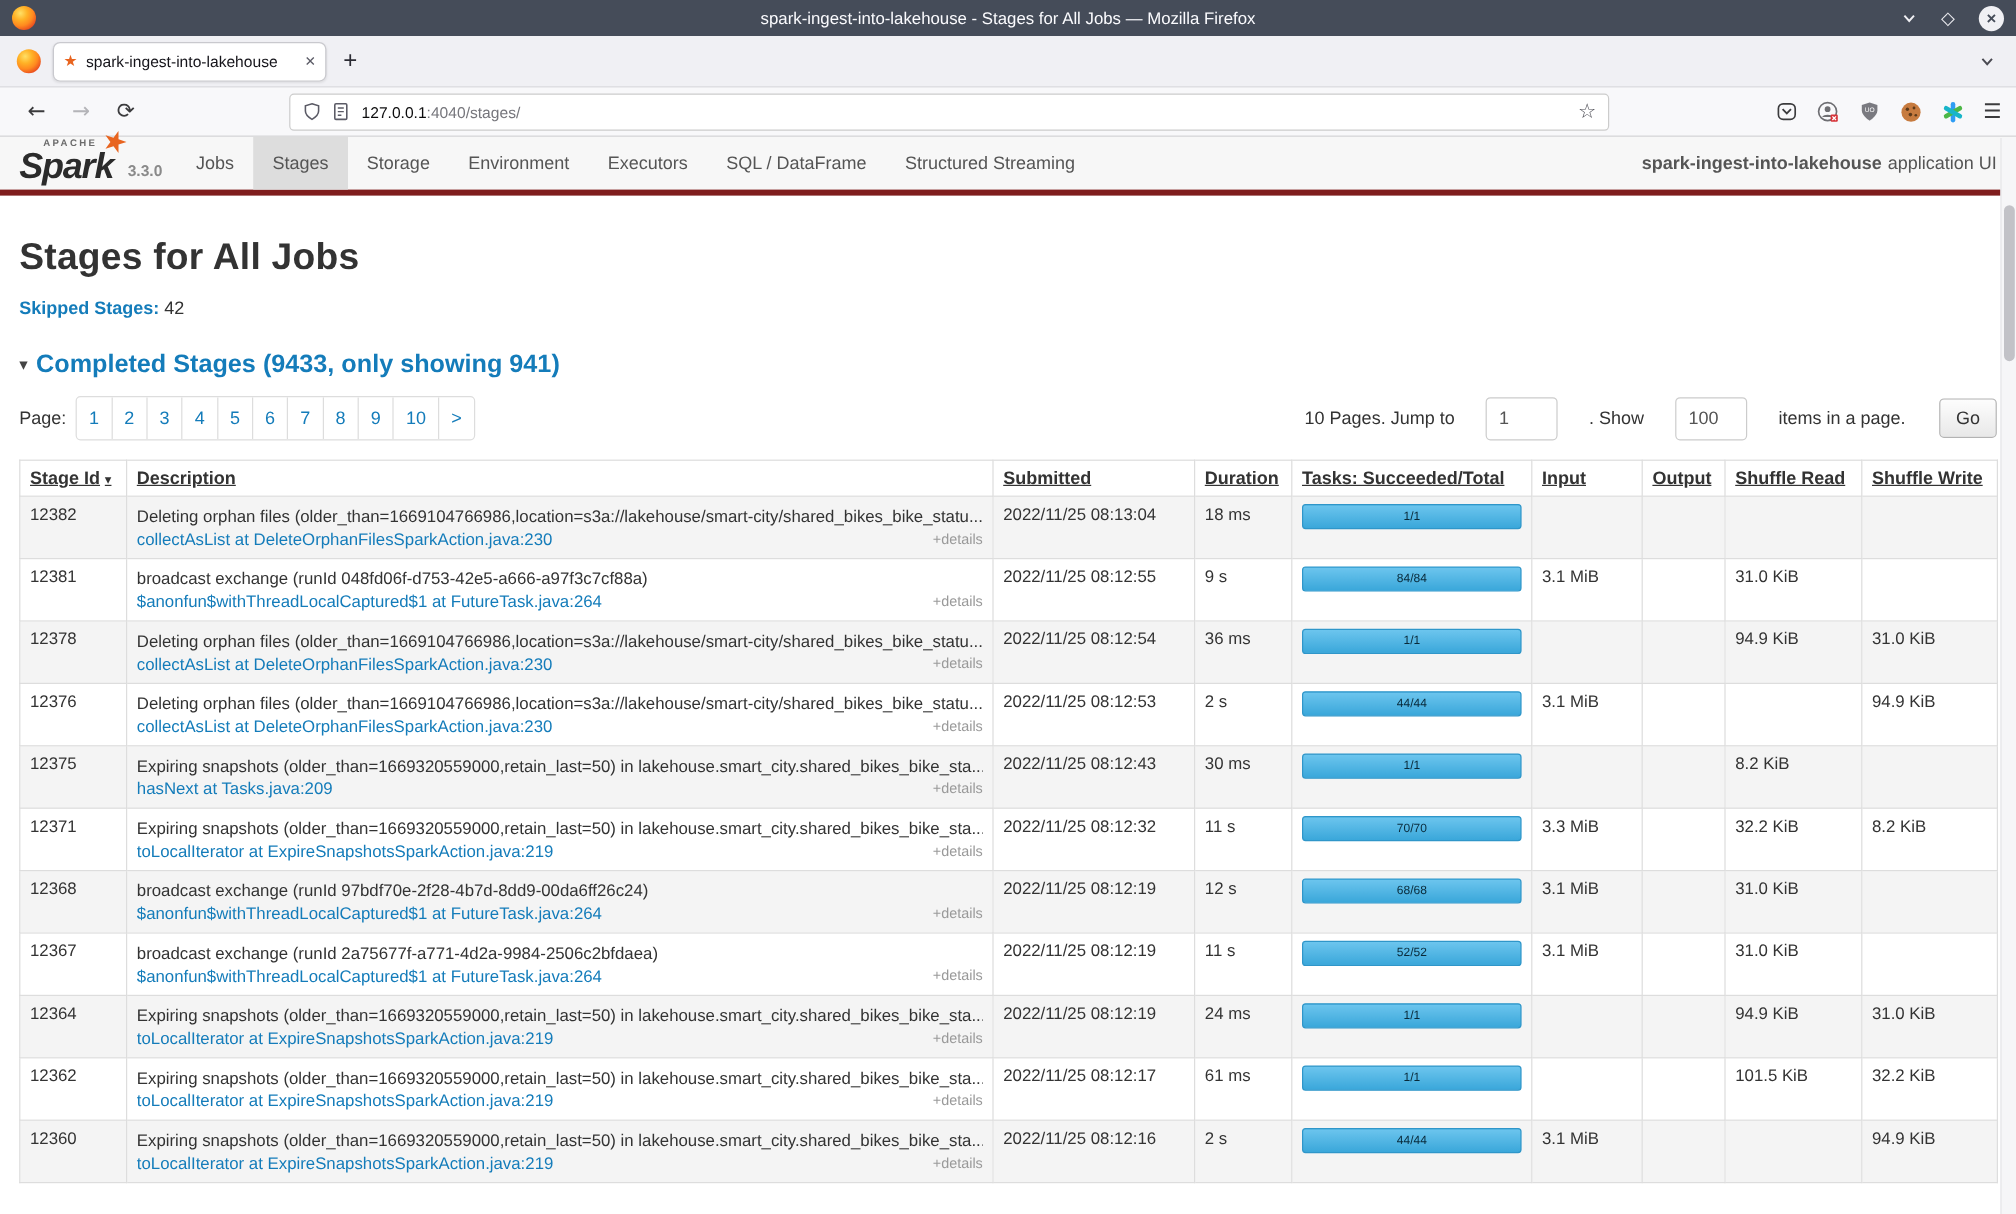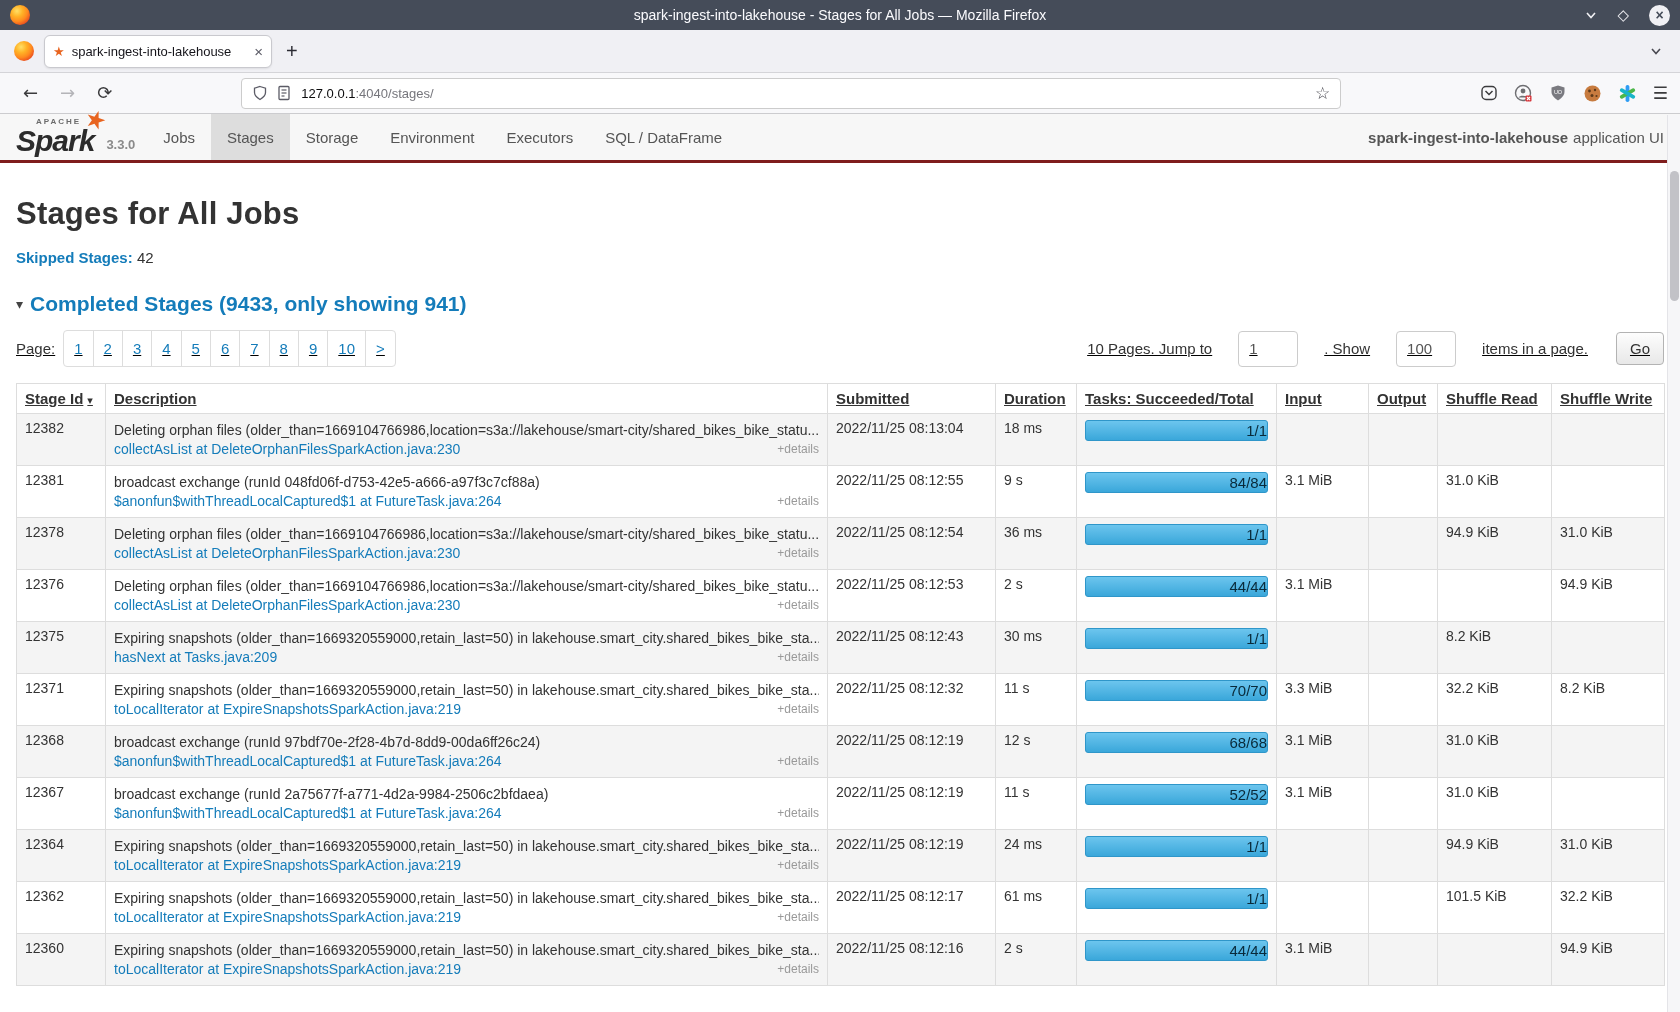--- a/index.html
+++ b/index.html
@@ -36,21 +36,21 @@
   .urlbar { margin-left:118px; width:1100px; height:31px; background:#fff; border:1px solid #ccc;
     border-radius:4px; display:flex; align-items:center; padding:0 10px; }
   .urlbar svg { flex:none; }
   .url-text { font-size:13px; margin-left:10px; color:#0c0c0d; white-space:nowrap; }
   .url-text .dim { color:#76767c; }
   .url-star { margin-left:auto; font-family:"DejaVu Sans",sans-serif; font-size:17px; color:#4a4a52; }
   .tb-icons { margin-left:auto; display:flex; align-items:center; gap:16px; }
   .tb-icons .glyph { font-family:"DejaVu Sans",sans-serif; font-size:17px; color:#3b3b3d; line-height:1; }
 
   
-  .spark-nav { height:49px; background:#f7f7f7; border-bottom:3px solid #7f1d1d; display:flex; align-items:stretch; }
+  .spark-nav { height:49px; background:#f7f7f7; border-bottom:5px solid #7f1d1d; display:flex; align-items:stretch; }
   .logo { display:flex; align-items:flex-end; padding:4px 12px 4px 16px; position:relative; min-width:128px; }
   .logo-main { position:relative; line-height:1; }
   .logo-apache { display:block; font-size:8px; letter-spacing:2px; color:#6b6b6b; margin-left:20px; font-weight:bold; }
   .logo-spark { font-size:30px; font-weight:bold; color:#2b2b2b; letter-spacing:-1px; font-style:italic; }
   .logo-star { position:absolute; top:-10px; right:-12px; color:#e8641f; font-size:24px;
     font-family:"DejaVu Sans",sans-serif; transform:rotate(18deg); font-style:normal; }
   .logo-ver { font-size:13px; font-weight:bold; color:#8a8a8a; margin:0 0 4px 12px; }
   .nav-tabs { display:flex; list-style:none; align-items:stretch; }
   .nav-tabs li { display:flex; align-items:center; padding:0 16px; font-size:15px; color:#555; cursor:pointer; }
   .nav-tabs li.active { background:#ddd; }
@@ -58,21 +58,21 @@
   .app-id b { margin-right:5px; }
 
   
   .content { padding:0 16px; }
   h1.page-title { font-size:31px; font-weight:bold; color:#333; margin:33px 0 15px; letter-spacing:.2px; }
   .summary { font-size:15px; color:#333; line-height:21px; }
   .summary .lbl { color:var(--accent); font-weight:bold; }
   .section-hdr { margin:24px 0 10px; font-size:21px; font-weight:bold; color:var(--accent); display:flex; align-items:center; cursor:pointer; }
   .section-hdr .arrow { color:#444; font-size:14px; margin-right:7px; font-family:"DejaVu Sans",sans-serif; }
 
-  .pgrow { display:flex; align-items:center; margin:14px 0 16px;text-decoration:underline; }
+  .pgrow { display:flex; align-items:center; margin:14px 0 16px; }
   .pgrow .pglabel { font-size:15px; color:#333; margin-right:8px; }
   ul.pager { display:flex; list-style:none; border:1px solid #ddd; border-radius:4px; overflow:hidden; background:#fff; }
   ul.pager li { min-width:29px; padding:0 10px; height:35px; display:flex; align-items:center; justify-content:center;
     font-size:15px; color:var(--accent); border-right:1px solid #ddd; cursor:pointer; }
   ul.pager li:last-child { border-right:none; }
   .pgright { margin-left:auto; display:flex; align-items:center; font-size:15px; color:#333;gap:18px; }
   .pgright input { width:60px; height:36px; border:1px solid #ccc; border-radius:4px; margin:0 8px;
     font-size:15px; color:#555; padding-left:10px; font-family:inherit; }
   .go-btn { margin-left:10px; padding:7px 13px; font-size:15px; color:#333;
     background:linear-gradient(#fdfdfd,#e8e8e8); border:1px solid #b3b3b3; border-radius:4px; cursor:pointer; font-family:inherit; }
@@ -81,21 +81,21 @@
   table.stages { border-collapse:collapse; table-layout:fixed; width:1648px; font-size:14px; color:#333; }
   .stages th, .stages td { border:1px solid #ddd; padding:6px 8px; text-align:left; vertical-align:top; overflow:hidden; }
   .stages th { font-size:15px; font-weight:bold; color:#333; white-space:nowrap; padding:6px 8px;text-decoration:underline; }
   .stages th .sort { font-family:"DejaVu Sans",sans-serif; font-size:11px; margin-left:4px; }
   .stages tr.striped td { background:#f4f4f4;margin-top:14px; }
   .d1 { white-space:nowrap; overflow:hidden; line-height:20px; }
   .d2 { display:flex; align-items:flex-end; line-height:19px; }
   .tlink { color:var(--accent); text-decoration:none; white-space:nowrap; overflow:hidden; cursor:pointer; }
   .details { margin-left:auto; color:#999; font-size:12px; cursor:pointer; }
   .pbar { height:21px; border:1px solid #2f96c9; border-radius:3px;
-    background:linear-gradient(#6cc5ee,#3aa7da); text-align:right; line-height:19px; font-size:15px; color:#092a3a; }
+    background:linear-gradient(#6cc5ee,#3aa7da); text-align:center; line-height:19px; font-size:10px; color:#092a3a; }
 
   
   .scrollbar { position:absolute; top:115px; right:0; bottom:0; width:13px; background:#f6f6f8; border-left:1px solid #e4e4e8; }
   .scroll-thumb { position:absolute; top:56px; left:2px; width:9px; height:130px; background:#c2c2c7; border-radius:5px; }
 </style>
 </head>
 <body>
 
 <div class="titlebar">
   <div class="ff-logo"></div>
@@ -184,20 +184,21 @@
     </div>
     <span class="logo-ver">3.3.0</span>
   </div>
   <ul class="nav-tabs" id="nav-tabs">
       <li>Jobs</li>
       <li class="active">Stages</li>
       <li>Storage</li>
       <li>Environment</li>
       <li>Executors</li>
       <li>SQL / DataFrame</li>
+      <li>Structured Streaming</li>
     </ul>
   <div class="app-id">
     <b>spark-ingest-into-lakehouse</b>
     <span>application UI</span>
   </div>
 </div>
 
 <div class="content">
   <h1 class="page-title">Stages for All Jobs</h1>
 

